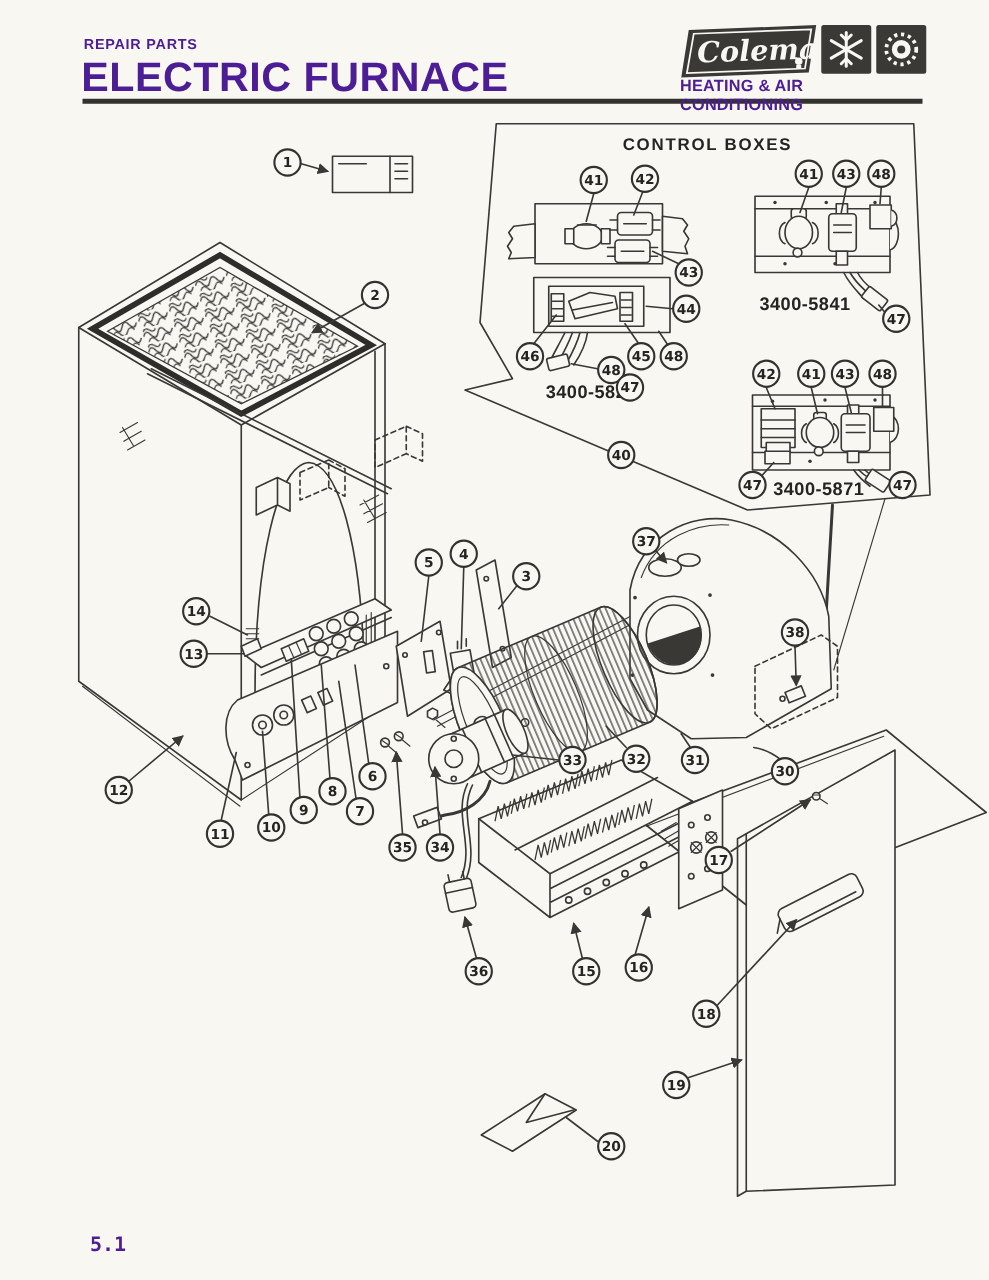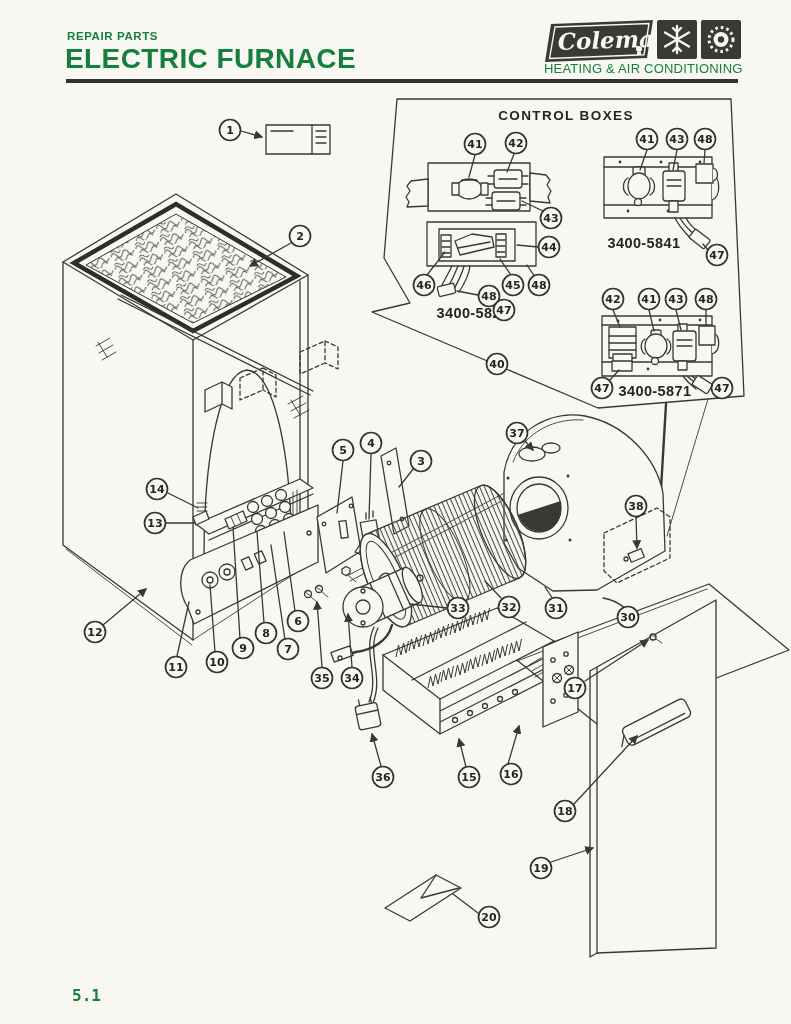--- a/index.html
+++ b/index.html
@@ -1,23 +1,23 @@
 <!DOCTYPE html>
 <html><head>
 <meta charset="utf-8">
 <style>
   html,body{margin:0;padding:0;}
   .page{position:relative;width:791px;height:1024px;background:#f9f7f2;overflow:hidden;
-        font-family:"Liberation Sans",sans-serif;color:#15803d;}
+        font-family:"Liberation Sans",sans-serif;color:#4c1d95;}
   
   .eyebrow{position:absolute;left:67px;top:30px;font-size:11.5px;font-weight:bold;letter-spacing:.6px;}
-  .title{position:absolute;left:65px;top:43px;font-size:28px;font-weight:bold;letter-spacing:.4px;}
+  .title{position:absolute;left:65px;top:43px;font-size:33px;font-weight:bold;letter-spacing:.4px;}
   .rule{position:absolute;left:66px;top:79px;width:672px;height:3.5px;background:#34322e;}
   .logo{position:absolute;left:543px;top:16px;}
-  .tagline{position:absolute;left:544px;top:61px;width:200px;font-size:13px;font-weight:normal;letter-spacing:.2px;}
+  .tagline{position:absolute;left:544px;top:61px;width:200px;font-size:13px;font-weight:bold;letter-spacing:.2px;}
   .pagenum{position:absolute;left:72px;top:986px;font-family:"DejaVu Sans Mono",monospace;
            font-size:16px;font-weight:bold;}
   
   svg.diagram{position:absolute;left:0;top:0;}
   .ln,.ld,.lda{stroke:#3a3834;fill:none;stroke-width:1.3;stroke-linecap:round;stroke-linejoin:round;}
   .fw{fill:#f9f7f2;stroke:#3a3834;stroke-width:1.3;stroke-linejoin:round;}
   .thin{stroke-width:.9;}
   .thick{stroke-width:2.4;}
   .band{stroke:#2f2d2a;stroke-width:4.5;fill:none;}
   .dash{stroke-dasharray:4 3;}

